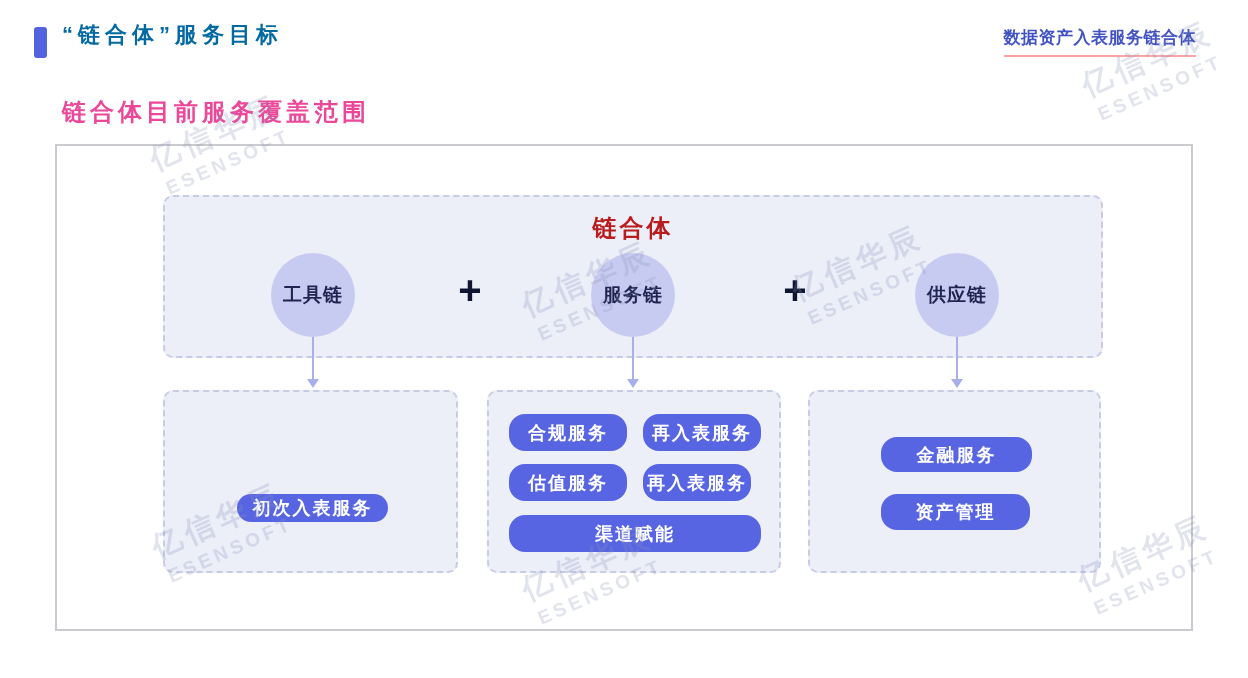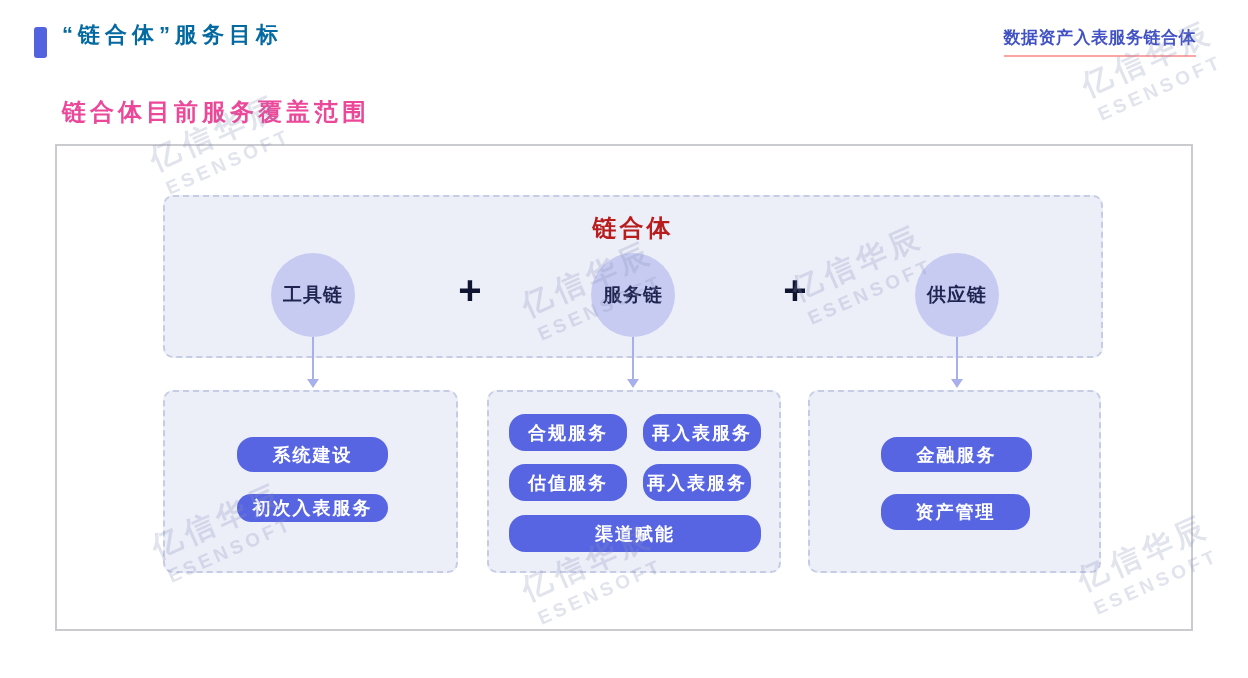--- a/index.html
+++ b/index.html
@@ -95,21 +95,20 @@
   <div class="arrow-head a1h"></div>
   <div class="arrow-line a2l"></div>
   <div class="arrow-head a2h"></div>
   <div class="arrow-line a3l"></div>
   <div class="arrow-head a3h"></div>
 
   <div class="dash-box box-left"></div>
   <div class="dash-box box-mid"></div>
   <div class="dash-box box-right"></div>
 
-  <div class="chip chip-sys">系统建设</div>
   <div class="chip chip-init">初次入表服务</div>
 
   <div class="chip chip-comp">合规服务</div>
   <div class="chip chip-prod">再入表服务</div>
   <div class="chip chip-valu">估值服务</div>
   <div class="chip chip-rein">再入表服务</div>
   <div class="chip chip-chan">渠道赋能</div>
 
   <div class="chip chip-fin">金融服务</div>
   <div class="chip chip-asset">资产管理</div>

